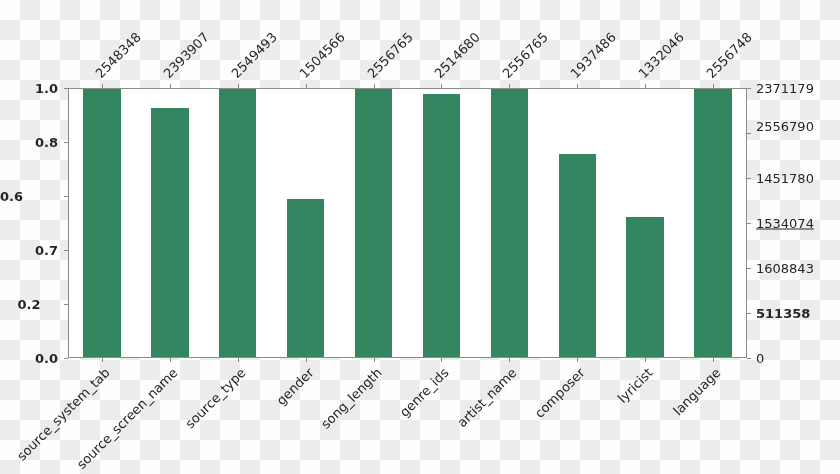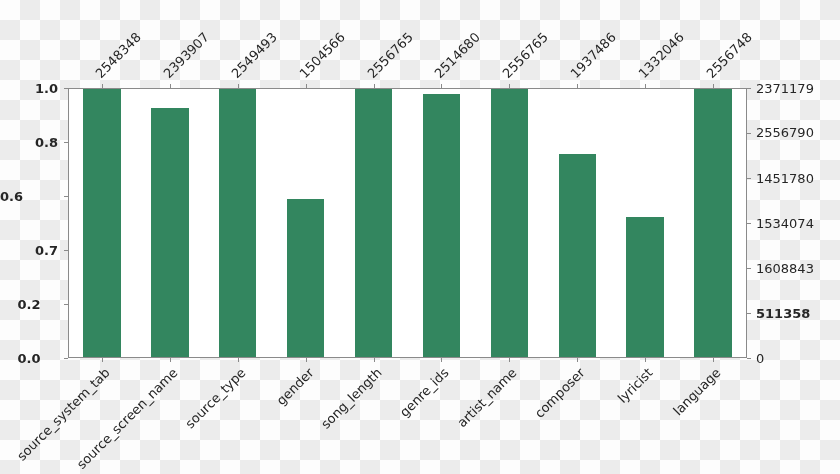--- a/index.html
+++ b/index.html
@@ -126,46 +126,46 @@
         <div class="bar" style="background: rgb(51, 134, 95); left: 285.877px; width: 37.345px; height: 268px;"></div>
         <div class="bar" style="background: rgb(51, 134, 95); left: 353.777px; width: 37.345px; height: 263.176px;"></div>
         <div class="bar" style="background: rgb(51, 134, 95); left: 421.678px; width: 37.345px; height: 268px;"></div>
         <div class="bar" style="background: rgb(51, 134, 95); left: 489.577px; width: 37.345px; height: 202.876px;"></div>
         <div class="bar" style="background: rgb(51, 134, 95); left: 557.477px; width: 37.345px; height: 139.628px;"></div>
         <div class="bar" style="background: rgb(51, 134, 95); left: 625.378px; width: 37.345px; height: 268px;"></div>
       </div>
   </div>
 
   <div class="layer" id="left-axis">
-      <div class="ytick-left-label" style="left: 0px; width: 58px; text-align: center; top: 358px;">0.0</div>
+      <div class="ytick-left-label" style="left: 0px; width: 58px; text-align: right; top: 358px;">0.0</div>
       <div class="ytick-left-mark" style="left: 64px; top: 358px;"></div>
       <div class="ytick-left-label" style="left: 0px; width: 58px; text-align: center; top: 304px;">0.2</div>
       <div class="ytick-left-mark" style="left: 64px; top: 304px;"></div>
       <div class="ytick-left-label" style="left: 0px; width: 58px; text-align: right; top: 250px;">0.7</div>
       <div class="ytick-left-mark" style="left: 64px; top: 250px;"></div>
       <div class="ytick-left-label" style="left: 0px; width: 58px; top: 196px;">0.6</div>
       <div class="ytick-left-mark" style="left: 64px; top: 196px;"></div>
       <div class="ytick-left-label" style="left: 0px; width: 58px; text-align: right; top: 142px;">0.8</div>
       <div class="ytick-left-mark" style="left: 64px; top: 142px;"></div>
       <div class="ytick-left-label" style="left: 0px; width: 58px; text-align: right; top: 88px;">1.0</div>
       <div class="ytick-left-mark" style="left: 64px; top: 88px;"></div>
     </div>
 
   <div class="layer" id="right-axis">
       <div class="ytick-right-label" style="left: 756px; top: 358px;">0</div>
       <div class="ytick-right-mark" style="left: 747px; top: 358px;"></div>
       <div class="ytick-right-label" style="left: 756px; top: 313px; font-weight: bold;">511358</div>
       <div class="ytick-right-mark" style="left: 747px; top: 313px;"></div>
       <div class="ytick-right-label" style="left: 756px; top: 268px;">1608843</div>
       <div class="ytick-right-mark" style="left: 747px; top: 268px;"></div>
-      <div class="ytick-right-label" style="left: 756px; top: 223px;">1534074</div>
+      <div class="ytick-right-label" style="left: 756px; top: 223px; text-decoration: underline;">1534074</div>
       <div class="ytick-right-mark" style="left: 747px; top: 223px;"></div>
       <div class="ytick-right-label" style="left: 756px; top: 178px;">1451780</div>
       <div class="ytick-right-mark" style="left: 747px; top: 178px;"></div>
-      <div class="ytick-right-label" style="left: 756px; top: 132px;">2556790</div>
+      <div class="ytick-right-label" style="left: 756px; top: 126px;">2556790</div>
       <div class="ytick-right-mark" style="left: 747px; top: 133px;"></div>
       <div class="ytick-right-label" style="left: 756px; top: 88px;">2371179</div>
       <div class="ytick-right-mark" style="left: 747px; top: 88px;"></div>
     </div>
 
   <div class="layer" id="x-axis">
       <div class="xtick-mark" style="left: 101.95px; top: 358px;"></div>
       <div class="xtick-label" style="left: -298.05px; width: 400px; top: 365px; transform-origin: right top;">source_system_tab</div>
       <div class="xtick-mark" style="left: 169.85px; top: 358px;"></div>
       <div class="xtick-label" style="left: -230.15px; width: 400px; top: 365px; transform-origin: right top;">source_screen_name</div>

